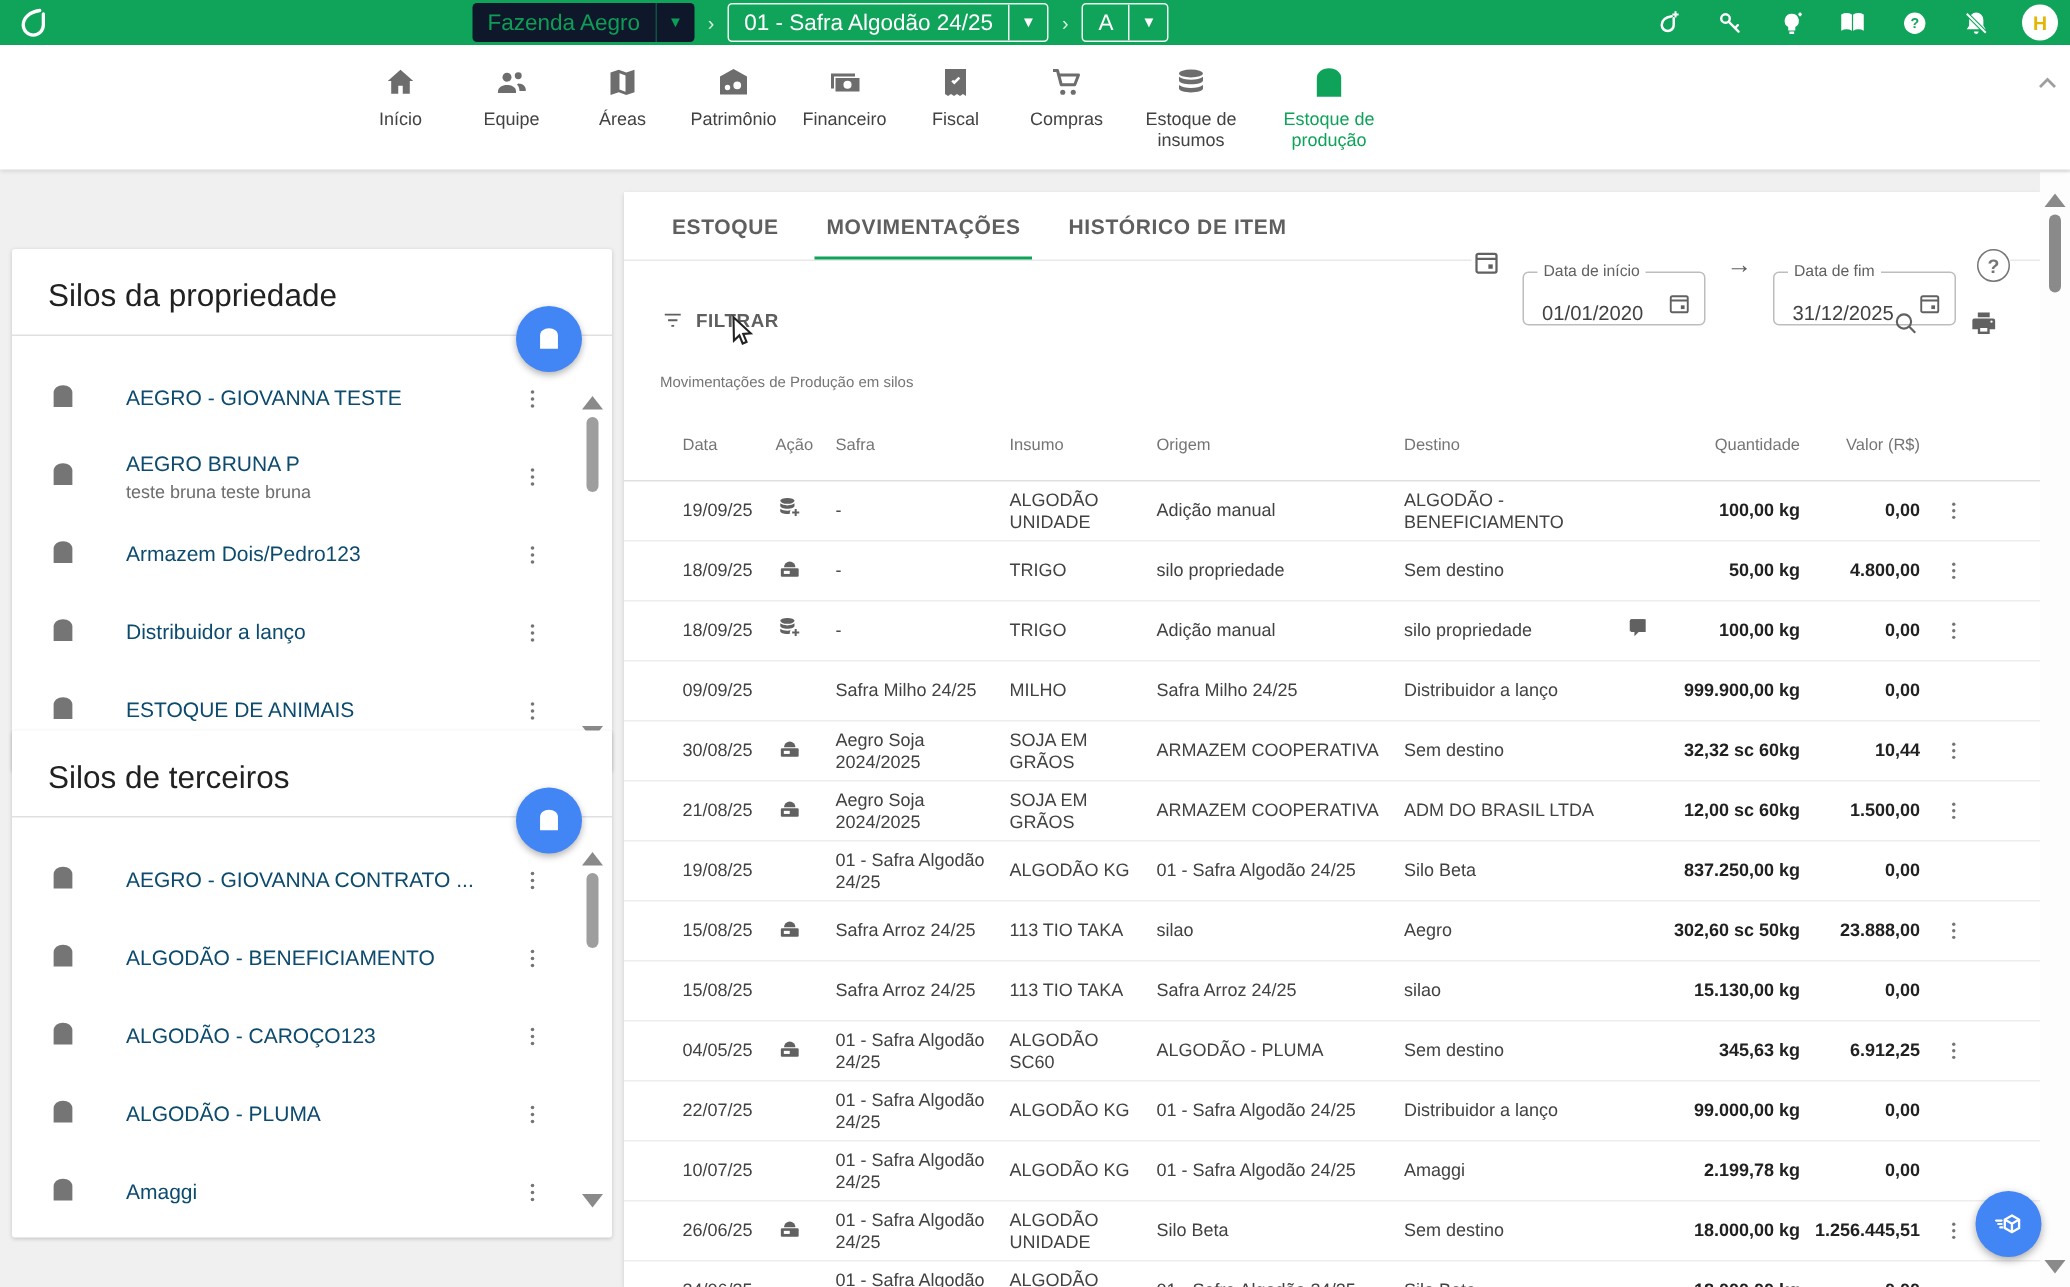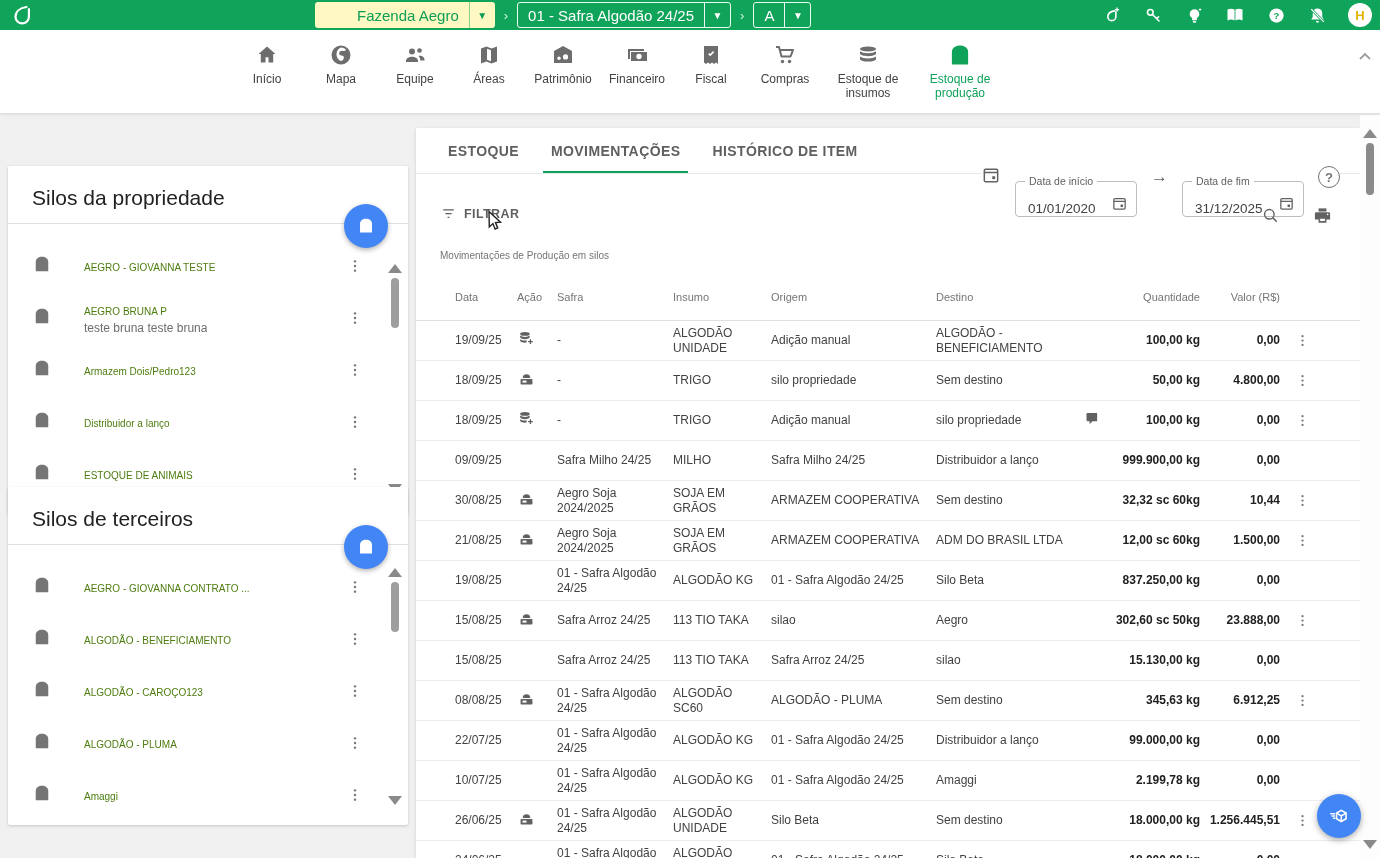--- a/index.html
+++ b/index.html
@@ -4,21 +4,21 @@
 <style>
   * { box-sizing: border-box; margin: 0; padding: 0; }
   html,body { width:1380px; height:858px; overflow:hidden; }
   body { font-family:"Liberation Sans",sans-serif; background:#f0f0f0; position:relative; color:#424242; }
 
   
   .topbar { position:absolute; top:0; left:0; right:0; height:30px; background:#10a35a; z-index:30; }
   .logo { position:absolute; left:10px; top:3px; }
   .tb-center { position:absolute; left:315px; top:2px; display:flex; align-items:center; gap:9px; }
   .sel { display:flex; align-items:stretch; height:26px; border-radius:3px; overflow:hidden; }
-  .sel.light { background:#fef9c3; color:#0e9d57;padding-left:32px; }
+  .sel.light { background:#0f172a; color:#0e9d57; }
   .sel.outline { border:1.5px solid rgba(255,255,255,.92); color:#fff; }
   .sel-main { padding:0 10px; display:flex; align-items:center; font-size:15px; white-space:nowrap; }
   .sel-arrow { width:26px; display:flex; align-items:center; justify-content:center; font-size:10px; }
   .sel.light .sel-arrow { border-left:1px solid rgba(14,157,87,.45); color:#0e9d57; }
   .sel.outline .sel-arrow { border-left:1.5px solid rgba(255,255,255,.92); color:#fff; }
   .tb-chev { color:#d7f2e2; font-size:13px; }
   .tb-right { position:absolute; right:8px; top:0; height:30px; display:flex; align-items:center; gap:21px; }
   .tb-ic { width:20px; height:20px; display:flex; align-items:center; justify-content:center; }
   .avatar { width:24px; height:24px; border-radius:50%; background:#fff; display:flex; align-items:center; justify-content:center; font-weight:bold; font-size:13px; color:#e3b505; }
 
@@ -39,21 +39,21 @@
   #card-own { left:8px; top:130px; width:400px; height:348px;margin-top:36px; }
   #card-third { left:8px; top:487px; width:400px; height:338px; }
   .card-title { font-size:21px; color:#212121; padding:20px 24px 13px 24px; border-bottom:1px solid #e0e0e0; }
   .fab { position:absolute; right:20px; width:44px; height:44px; border-radius:50%; background:#4285f4; display:flex; align-items:center; justify-content:center; box-shadow:0 2px 5px rgba(0,0,0,.3); cursor:pointer; }
   .card .fab { top:38px; }
   .silo-list { padding-top:16px; }
   .silo-item { height:52px; display:flex; align-items:center; padding:0 60px 0 24px; position:relative; cursor:pointer; }
   .silo-item .sicon { width:22px; flex:0 0 22px; }
   .silo-item .sicon svg { fill:#757575; }
   .s-text { margin-left:30px; overflow:hidden; }
-  .s-name { font-size:10px; color:#4d7c0f; white-space:nowrap; overflow:hidden; text-overflow:ellipsis; }
+  .s-name { font-size:14px; color:#0c4a6e; white-space:nowrap; overflow:hidden; text-overflow:ellipsis; }
   .s-sub { font-size:12px; color:#6d6d6d; margin-top:2px; }
   .kebab { position:absolute; right:44px; top:50%; transform:translateY(-50%); width:18px; height:18px; display:flex; align-items:center; justify-content:center; cursor:pointer; }
   .kebab svg { fill:#757575; }
 
   
   .tri-up { width:0; height:0; border-left:7px solid transparent; border-right:7px solid transparent; border-bottom:9px solid #8a8a8a; position:absolute; }
   .tri-down { width:0; height:0; border-left:7px solid transparent; border-right:7px solid transparent; border-top:9px solid #8a8a8a; position:absolute; }
   .thumb { position:absolute; width:8px; background:#9e9e9e; border-radius:4px; }
 
   
@@ -165,28 +165,20 @@
     <div class="nav-item">
       <span class="nicon">
           <svg width="24" height="24" viewBox="0 0 24 24">
             <path d="M12 3.5 3.5 11h2.3v8.5h4.7v-5.3h3v5.3h4.7V11h2.3z"></path>
           </svg>
         </span>
       <span class="nav-label">Início</span>
     </div>
     <div class="nav-item">
       <span class="nicon">
-          <svg width="24" height="24" viewBox="0 0 24 24">
-            <path d="M12 2.5A9.5 9.5 0 1 0 12 21.5 9.5 9.5 0 0 0 12 2.5zm0 2a7.5 7.5 0 0 1 5 1.9c-.6 1.2-1.8 1.6-3.2 1.5-1.9-.2-3.4.5-3.6 2.2-.2 1.4.7 2.3 2.3 2.5 1.8.2 2.6 1 2.3 2.7-.3 1.6-1.6 2.6-3.3 2.7A7.5 7.5 0 0 1 12 4.5z"></path>
-          </svg>
-        </span>
-      <span class="nav-label">Mapa</span>
-    </div>
-    <div class="nav-item">
-      <span class="nicon">
           <svg width="26" height="24" viewBox="0 0 26 24">
             <circle cx="10" cy="8.5" r="3"></circle>
             <path d="M4 18c0-2.7 2.7-4.3 6-4.3s6 1.6 6 4.3v1H4z"></path>
             <circle cx="17.5" cy="7.5" r="2.3"></circle>
             <path d="M17.7 12.6c2.7.2 4.8 1.7 4.8 4v1h-4.2c0-2-.6-3.2-1.7-4.3z"></path>
           </svg>
         </span>
       <span class="nav-label">Equipe</span>
     </div>
     <div class="nav-item">
@@ -769,21 +761,21 @@
         <svg width="15" height="15" viewBox="0 0 24 24">
                 <circle cx="12" cy="5" r="1.8"></circle>
                 <circle cx="12" cy="12" r="1.8"></circle>
                 <circle cx="12" cy="19" r="1.8"></circle>
               </svg>
       </span>
     </div>
   </div>
 
   <div class="trow">
-    <div class="c cell-date">08/08/25</div>
+    <div class="c cell-date">04/05/25</div>
     <div class="c acao">
       
       <span class="ic-scale" style="display: inline-flex;">
         <svg width="19" height="19" viewBox="0 0 24 24">
                 <path d="M7.2 11.5a4.8 4.8 0 0 1 9.6 0z"></path>
                 <rect x="4.5" y="12.5" width="15" height="7" rx="1"></rect>
                 <rect x="7" y="14.6" width="5" height="2.6" fill="#fff"></rect>
               </svg>
       </span>
     </div>

